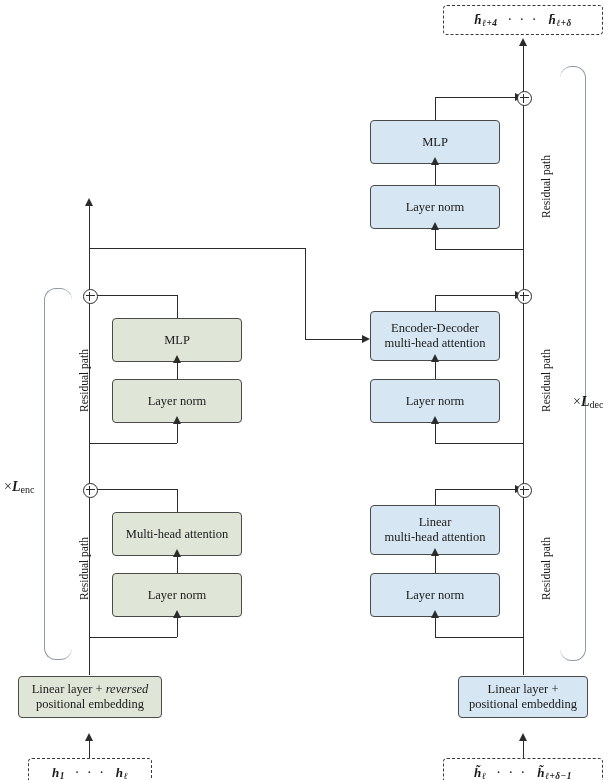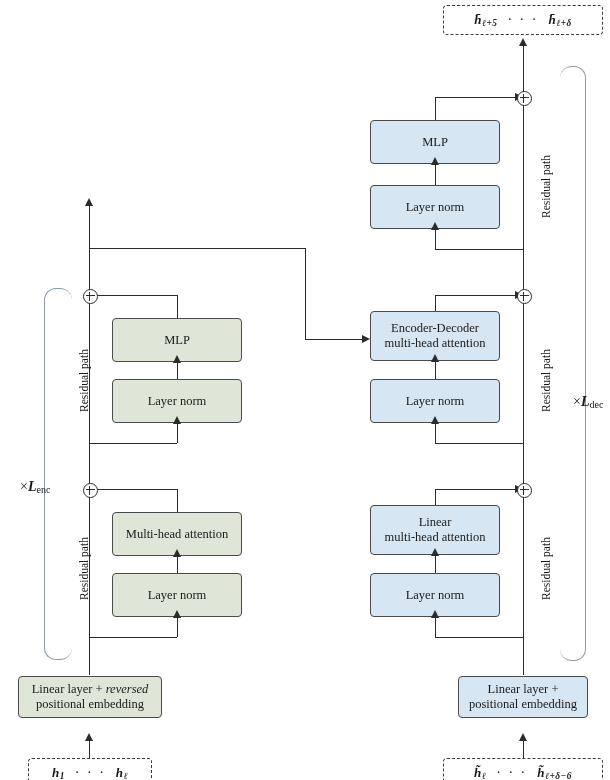--- a/index.html
+++ b/index.html
@@ -88,43 +88,43 @@
   <div class="arrow arrow-up" style="left:172.5px;top:355px;"></div>
   <div class="line vline" style="left:177px;top:295px;height:23px;"></div>
   <div class="line hline" style="left:96px;top:295px;width:81px;"></div>
   <div class="arrow" style="left:88px;top:290.5px;border-top:4.5px solid transparent;border-bottom:4.5px solid transparent;border-right:8px solid #2b2b2b;"></div>
   <div class="plus" style="left:82.5px;top:288.5px;"></div>
 
   <div class="vlabel" style="left:78px;top:600px;">Residual path</div>
   <div class="vlabel" style="left:78px;top:412px;">Residual path</div>
 
   <div class="bracket" style="left:44px;top:288px;width:28px;height:372px;border-right:none;"></div>
-  <div class="flabel" style="left:20px;top:479px;">
+  <div class="flabel" style="left:4px;top:479px;">
     <span>×</span><b><i>L</i></b><span class="sub">enc</span>
   </div>
 
   <div class="line hline" style="left:89px;top:248px;width:216px;"></div>
   <div class="line vline" style="left:305px;top:248px;height:91px;"></div>
   <div class="line hline" style="left:305px;top:339px;width:57px;"></div>
   <div class="arrow arrow-right" style="left:362px;top:334.5px;"></div>
 
   <div class="line vline" style="left:523px;top:45px;height:630px;"></div>
   <div class="arrow arrow-up" style="left:518.5px;top:38px;"></div>
 
   <div class="line vline" style="left:523px;top:740px;height:18px;"></div>
   <div class="arrow arrow-up" style="left:518.5px;top:733px;"></div>
 
   <div class="dashed" style="left:443px;top:758px;width:160px;height:30px;">
     <span class="bm"><span>h̃</span><span class="sub">ℓ</span></span>
     <span class="dots" style="margin:0 10px;">· · ·</span>
-    <span class="bm"><span>h̃</span><span class="sub">ℓ+δ−6</span></span>
+    <span class="bm"><span>h̃</span><span class="sub">ℓ+δ−1</span></span>
   </div>
 
   <div class="dashed" style="left:443px;top:5px;width:160px;height:30px;">
-    <span class="bm"><span>h̄</span><span class="sub">ℓ+5</span></span>
+    <span class="bm"><span>h̄</span><span class="sub">ℓ+4</span></span>
     <span class="dots" style="margin:0 10px;">· · ·</span>
     <span class="bm"><span>h̄</span><span class="sub">ℓ+δ</span></span>
   </div>
 
   <div class="box io2" style="left:458px;top:676px;width:130px;height:42px;flex-direction:column;">
     <div>Linear layer +</div>
     <div>positional embedding</div>
   </div>
 
   <div class="box dec" style="left:370px;top:573px;width:130px;height:44px;">Layer norm</div>

